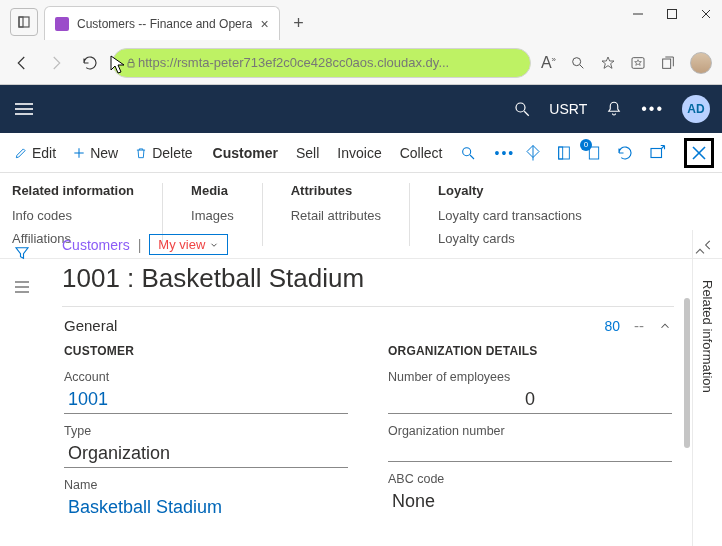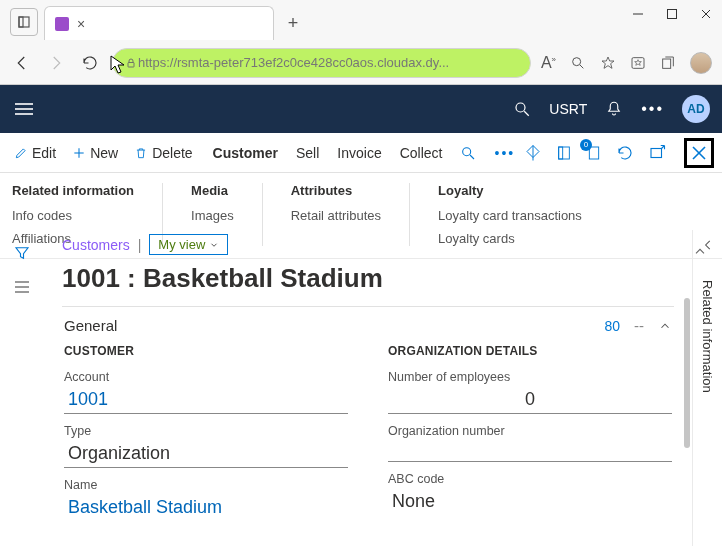--- a/index.html
+++ b/index.html
@@ -51,22 +51,22 @@
   .rib-sep { width:1px; background:#e1e1e1; align-self:stretch;}
   .ribbon-collapse { position:absolute; right:14px; bottom:-2px; color:#666;}
 
   
   .form-wrap { position:absolute; top:230px; bottom:0; left:0; right:0; display:flex;}
   .left-rail { width:44px; display:flex; flex-direction:column; align-items:center; padding-top:14px; gap:18px; color:#0078d4;}
   .form-body { flex:1; padding:4px 18px 0 18px; overflow:hidden; position:relative;}
   .crumb-row { display:flex; align-items:center; gap:8px; font-size:14px; margin-bottom:8px; }
   .crumb-row .link { color:#8b5cf6;}
   .crumb-row .sep { color:#888;}
-  .view-sel { border:1px solid #0078d4; padding:2px 8px; font-size:13px; display:flex; align-items:center; gap:4px; color:#4d7c0f;}
-  .page-title { font-size:26px; font-weight:700; color:#323130; margin-bottom:12px;}
+  .view-sel { border:1px solid #0078d4; padding:2px 8px; font-size:13px; display:flex; align-items:center; gap:4px; color:#ef4444;}
+  .page-title { font-size:26px; font-weight:400; color:#323130; margin-bottom:12px;}
   .section { border-top:1px solid #e1e1e1; position:relative;}
   .section-hdr { display:flex; align-items:center; padding:10px 2px; font-size:15px; color:#323130;text-align:center;}
   .section-hdr .spacer { flex:1;}
   .section-hdr .count { color:#0078d4; font-size:14px; margin-right:14px;}
   .section-hdr .dash { color:#888; margin-right:14px;}
   .fields { display:flex; gap:40px; padding:0 2px;}
   .col { flex:1; display:flex; flex-direction:column; gap:10px;}
   .grp-label { font-size:12px; font-weight:700; color:#323130; letter-spacing:0.2px; margin-bottom:2px;}
   .field label { font-size:12.5px; color:#555; display:block; margin-bottom:2px;}
   .field .val { border-bottom:1px solid #888; padding:3px 4px; font-size:18px; color:#323130; min-height:22px;}
@@ -86,20 +86,21 @@
 <div class="browser-chrome">
   <div class="tab-strip">
     <div class="tab-spacer-btn">
       <svg width="12" height="12" viewBox="0 0 12 12">
           <rect x="1" y="1" width="10" height="10" fill="none" stroke="#555" stroke-width="1.2"></rect>
           <rect x="1" y="1" width="4" height="10" fill="none" stroke="#555" stroke-width="1.2"></rect>
         </svg>
     </div>
     <div class="browser-tab">
       <span class="tab-favicon"></span>
+      <span class="tab-title">Customers -- Finance and Opera</span>
       <span class="tab-close">×</span>
     </div>
     <div class="new-tab">+</div>
   </div>
   <div class="win-controls">
     <span>
         <svg width="12" height="12">
           <line x1="1" y1="6" x2="11" y2="6" stroke="#333" stroke-width="1"></line>
         </svg>
       </span>

